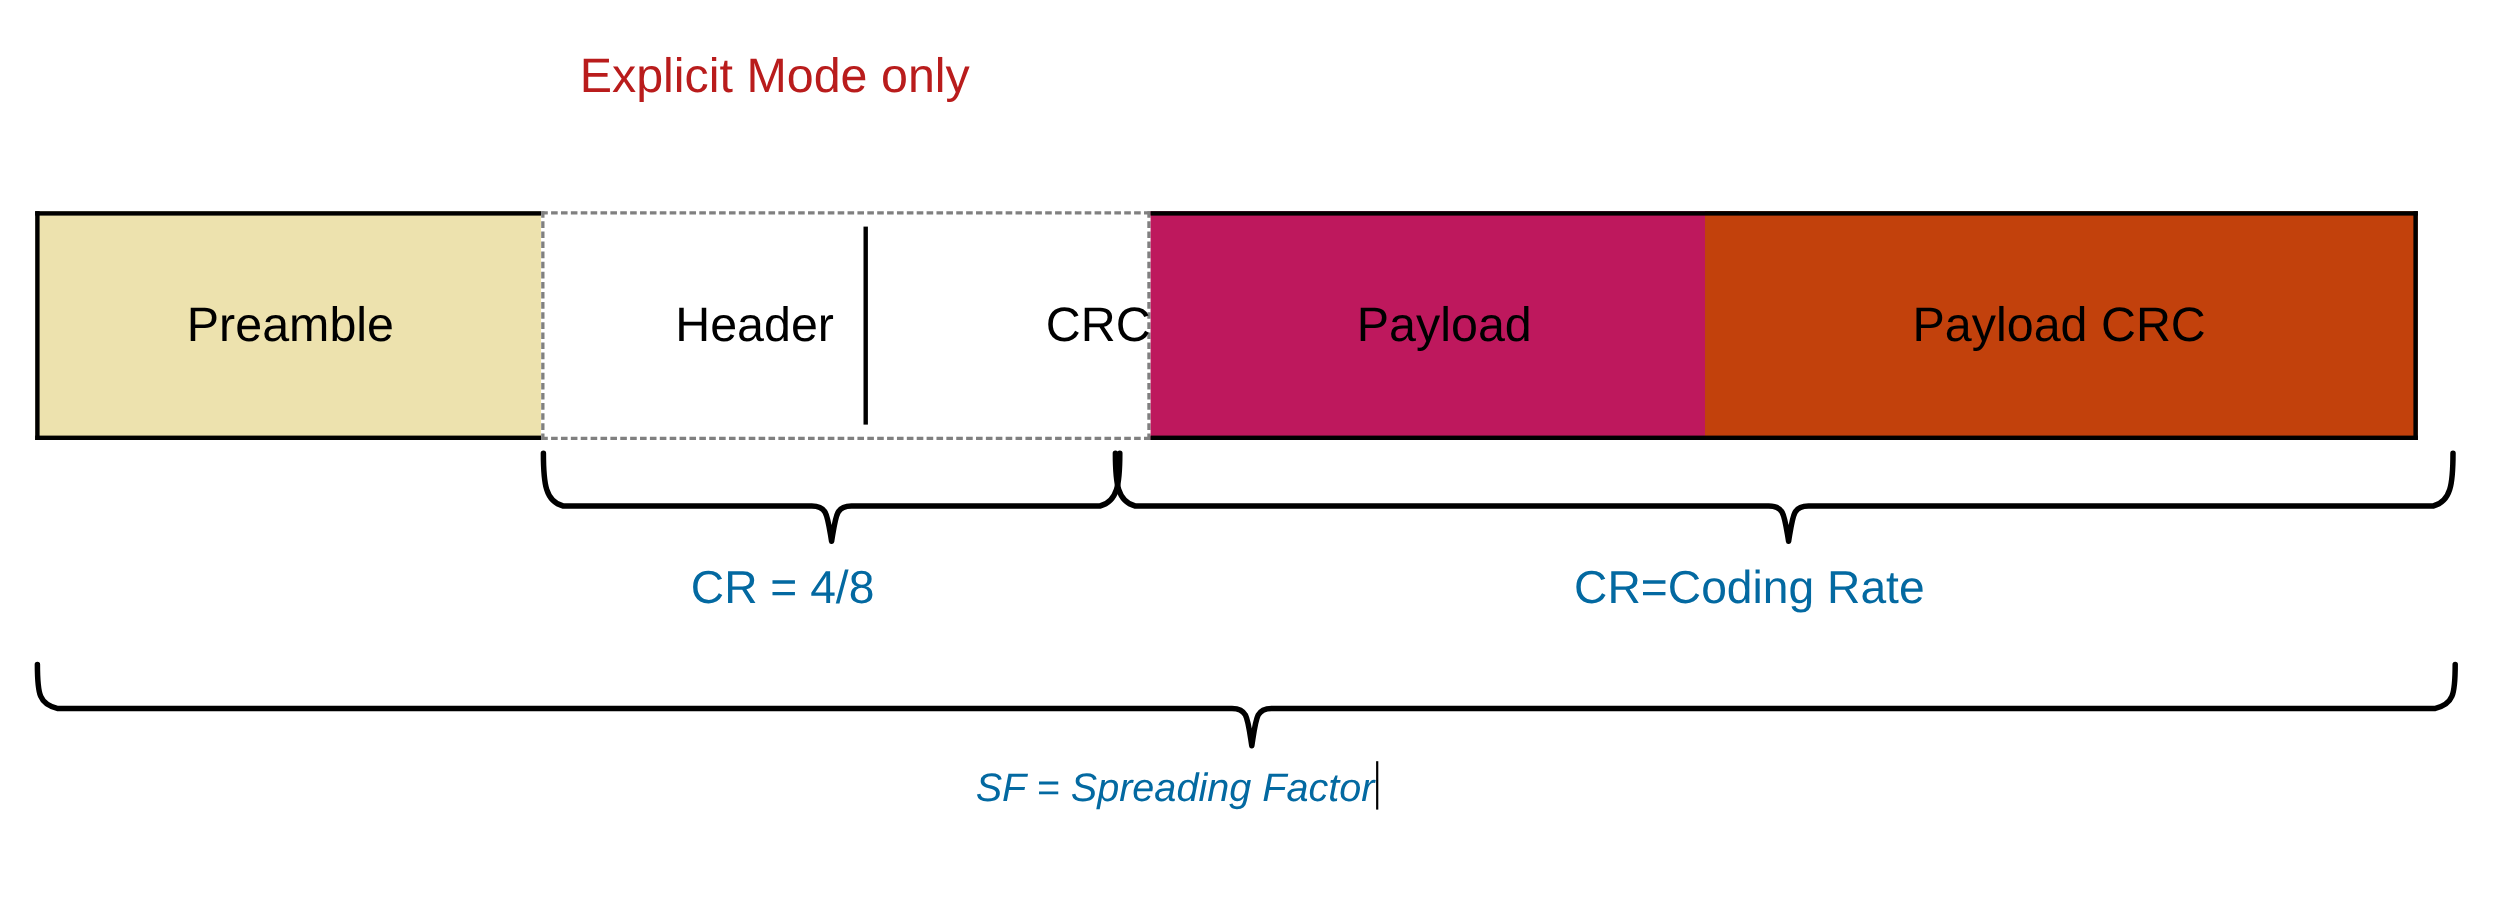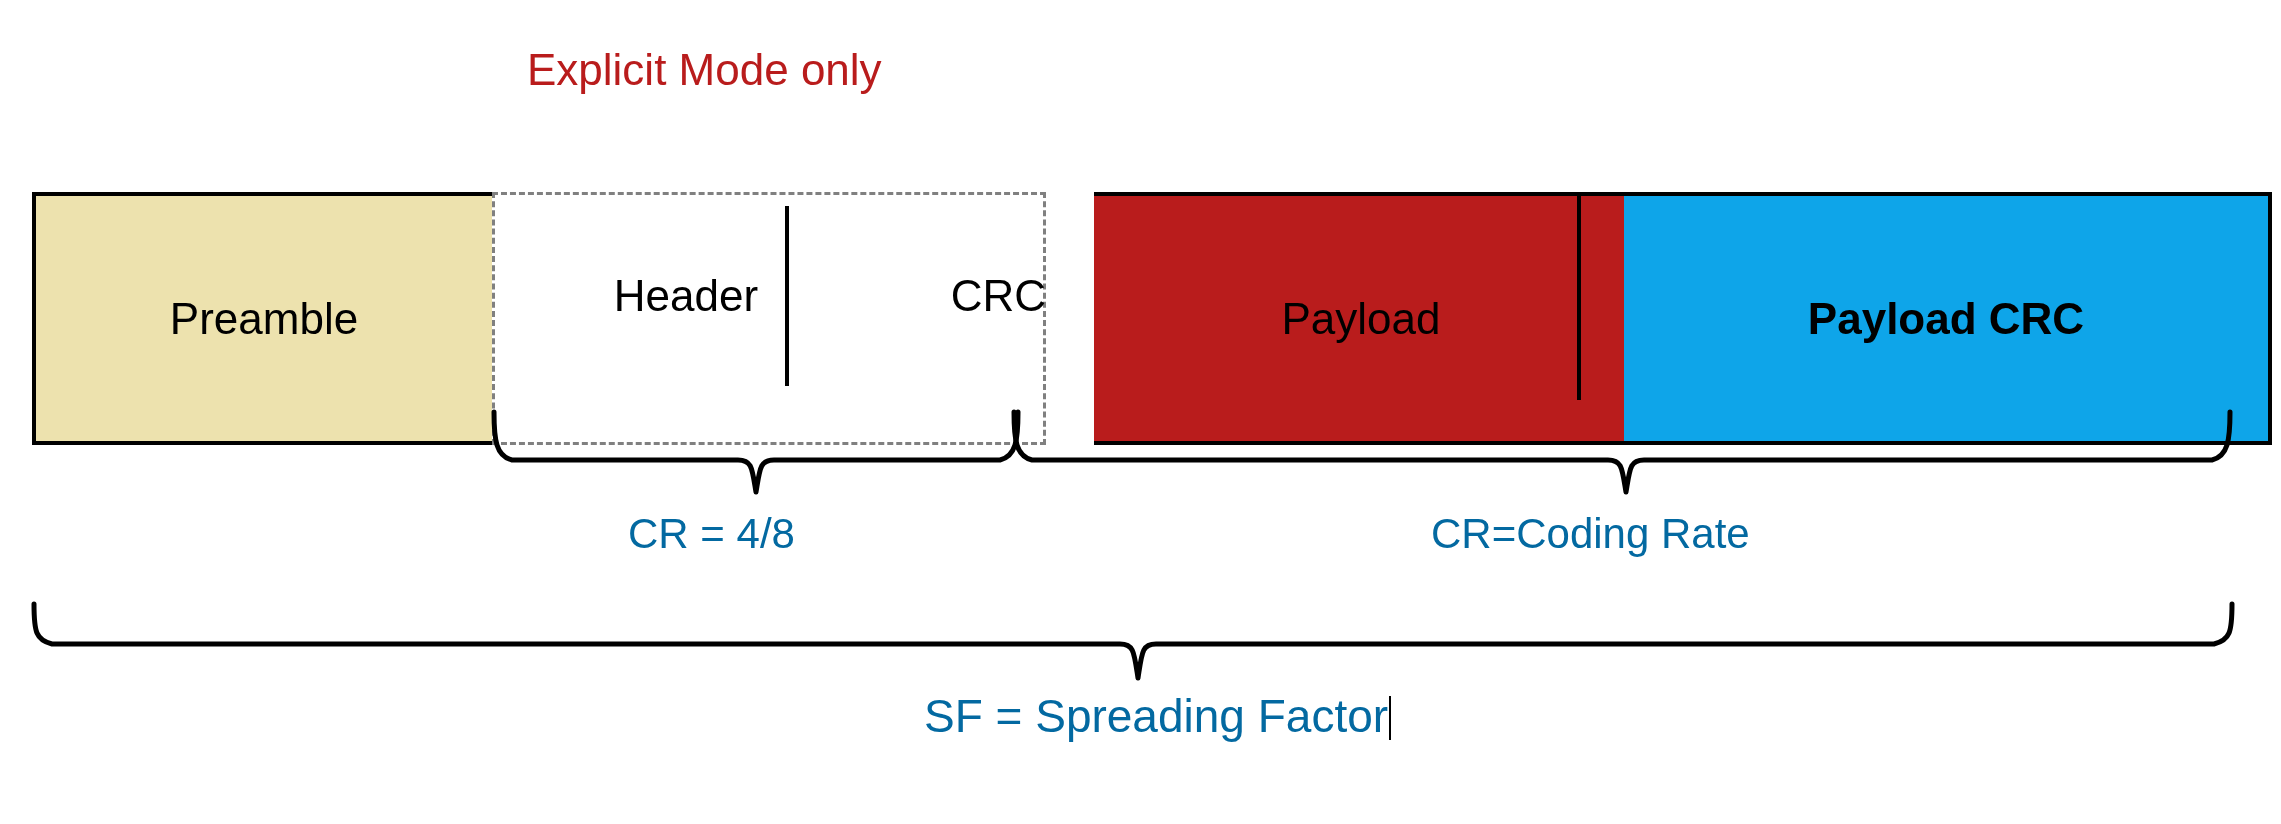--- a/index.html
+++ b/index.html
@@ -39,21 +39,21 @@
     position: absolute;
     left: 32px;
     top: 192px;
     width: 2196px;
     height: 208px;
   }
 
   .seg {
     position: absolute;
     top: 0;
-    height: 253px;
+    height: 208px;
     box-sizing: border-box;
     display: flex;
     align-items: center;
     justify-content: center;
     font-size: 44px;
     white-space: nowrap;
   }
 
   .seg-preamble {
     left: 0px;
@@ -99,44 +99,43 @@
   .hdr-crc-divider {
     position: absolute;
     left: 753px;
     top: 14px;
     width: 4px;
     height: 180px;
     background: #000000;
   }
 
   .seg-payload {
-    left: 1062px;
+    left: 1014px;
     width: 534px;
-    background: #b91c1c;
+    background: #be185d;
     border: 4px solid #000000;
     border-left: none;
     border-right: none;
   }
 
   .payload-divider {
     position: absolute;
     left: 1545px;
     top: 0px;
     width: 4px;
     height: 208px;
     background: #000000;
   }
 
   .seg-payloadcrc {
-    left: 1592px;
+    left: 1518px;
     width: 648px;
-    background: #0ea5e9;
+    background: #c2410c;
     border: 4px solid #000000;
     border-left: none;
-    font-weight: bold;
   }
 
   .seg-label { pointer-events: none; }
 
   
   .brace-svg {
     position: absolute;
     left: 0;
     top: 0;
     width: 2281px;
@@ -147,21 +146,21 @@
   
   .caption {
     position: absolute;
     font-size: 42px;
     line-height: 48px;
     white-space: nowrap;
     color: #0369a1;
   }
   .cap-cr      { left: 628px;  top: 510px; }
   .cap-crdef   { left: 1415px; top: 510px; margin-left: 16px; }
-  .cap-sf      { left: 924px;  top: 692px; font-size: 46px; }
+  .cap-sf      { left: 887px;  top: 692px; font-size: 36px; font-style: italic; }
 
   .text-caret {
     display: inline-block;
     width: 2px;
     height: 44px;
     background: #000000;
     vertical-align: -8px;
     margin-left: 1px;
   }
 </style>

